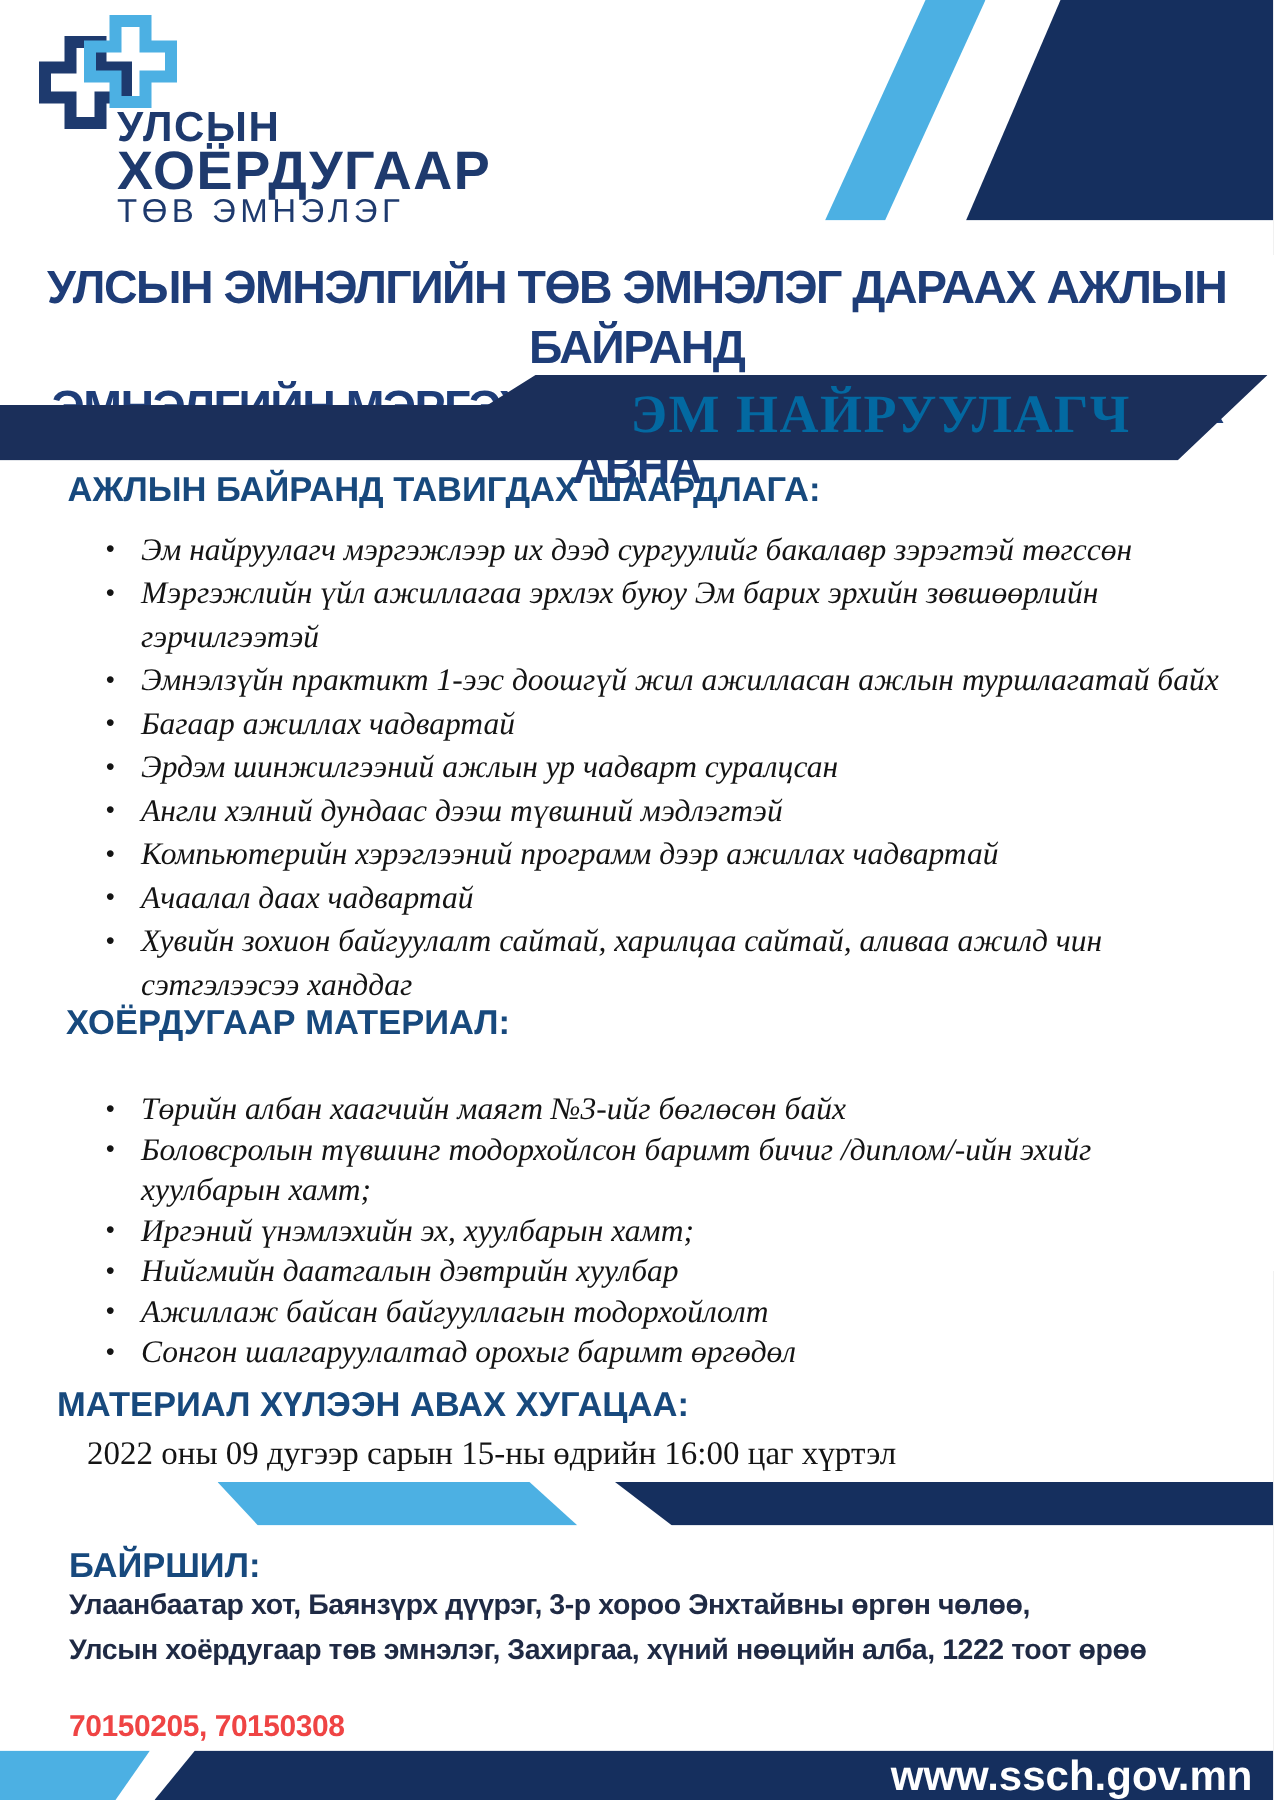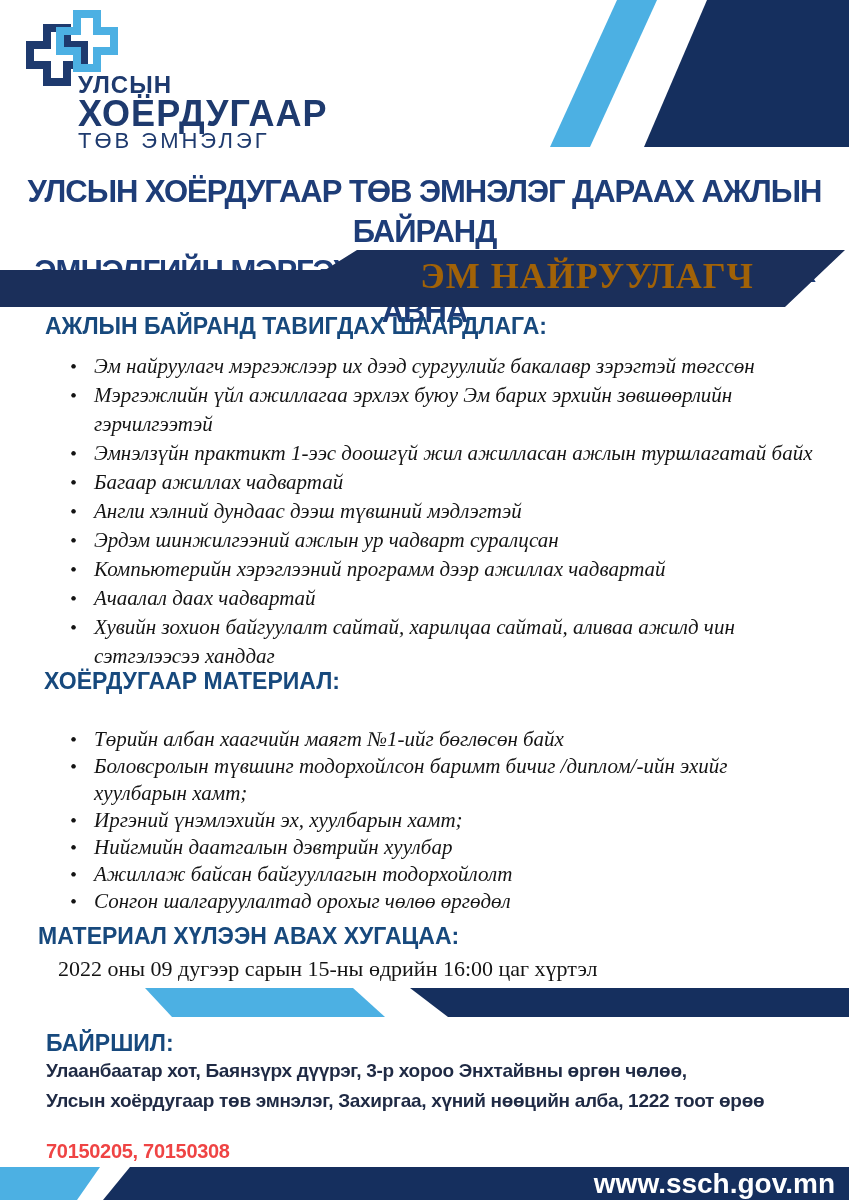--- a/index.html
+++ b/index.html
@@ -5,21 +5,21 @@
   html,body { margin:0; padding:0; background:#e8e8e8; }
   .page {
     position:relative; width:849px; height:1200px; margin:0 auto;
     background:#ffffff; overflow:hidden;
     font-family:"Liberation Sans", sans-serif;
   }
   
   .logo { position:absolute; left:14px; top:8px; width:330px; height:150px; }
   .logo-cross { position:absolute; left:2px; top:2px; }
   .logo-text { position:absolute; left:64px; top:62px; color:#1e3a6e; }
-  .logo-line1 { font-size:24px; font-weight:bold; line-height:29px; letter-spacing:1px; }
+  .logo-line1 { font-size:28px; font-weight:bold; line-height:29px; letter-spacing:1px; }
   .logo-line2 { font-size:36px; font-weight:bold; line-height:29px; letter-spacing:1px; }
   .logo-line3 { font-size:22px; font-weight:400; line-height:26px; letter-spacing:3px; }
 
   .hdr-stripe-light {
     position:absolute; left:550px; top:0; width:120px; height:147px; background:#4cb0e3;
     -webkit-clip-path:polygon(67px 0,107px 0,40px 147px,0 147px);
     clip-path:polygon(67px 0,107px 0,40px 147px,0 147px);
   }
   .hdr-stripe-dark {
     position:absolute; left:640px; top:0; width:209px; height:147px; background:#152f5e;
@@ -33,21 +33,21 @@
     color:#1e3d78; font-weight:bold; font-size:31px; line-height:40px; letter-spacing:-1px;
   }
 
   
   .banner {
     position:absolute; left:0; top:250px; width:849px; height:57px; background:#1b2f5a;
     -webkit-clip-path:polygon(0 20px,325px 20px,357px 0,845px 0,785px 57px,0 57px);
     clip-path:polygon(0 20px,325px 20px,357px 0,845px 0,785px 57px,0 57px);
   }
   .banner-title {
-    position:absolute; right:95px; top:255px; color:#a16207;
+    position:absolute; right:95px; top:255px; color:#0369a1;
     font-family:"Liberation Serif", serif; font-weight:bold; font-size:36px; letter-spacing:1px;
   }
 
   
   .sec-heading {
     position:absolute; color:#17497d; font-weight:bold; font-size:23px; letter-spacing:0;
   }
   #req-heading      { left:45px; top:313px; }
   #mat-heading      { left:44px; top:668px; }
   #deadline-heading { left:38px; top:923px; }
@@ -124,48 +124,48 @@
       <div class="logo-line1">УЛСЫН</div>
       <div class="logo-line2">ХОЁРДУГААР</div>
       <div class="logo-line3">ТӨВ ЭМНЭЛЭГ</div>
     </div>
   </div>
 
   <div class="hdr-stripe-light"></div>
   <div class="hdr-stripe-dark"></div>
 
   <div class="title">
-    <div>УЛСЫН ХОЁРДУГААР ТӨВ ЭМНЭЛЭГ ДАРААХ АЖЛЫН БАЙРАНД</div>
+    <div>УЛСЫН ЭМНЭЛГИЙН ТӨВ ЭМНЭЛЭГ ДАРААХ АЖЛЫН БАЙРАНД</div>
     <div>ЭМНЭЛГИЙН МЭРГЭЖИЛТЭН СОНГОН ШАЛГАРУУЛЖ АВНА</div>
   </div>
 
   <div class="banner"></div>
   <div class="banner-title">ЭМ НАЙРУУЛАГЧ</div>
 
   <div class="sec-heading" id="req-heading">АЖЛЫН БАЙРАНД ТАВИГДАХ ШААРДЛАГА:</div>
   <ul class="blist" id="req-list">
     <li>Эм найруулагч мэргэжлээр их дээд сургуулийг бакалавр зэрэгтэй төгссөн</li>
     <li>Мэргэжлийн үйл ажиллагаа эрхлэх буюу Эм барих эрхийн зөвшөөрлийн гэрчилгээтэй</li>
     <li>Эмнэлзүйн практикт 1-ээс доошгүй жил ажилласан ажлын туршлагатай байх</li>
     <li>Багаар ажиллах чадвартай</li>
+    <li>Эрдэм шинжилгээний ажлын ур чадварт суралцсан</li>
     <li>Англи хэлний дундаас дээш түвшний мэдлэгтэй</li>
-    <li>Эрдэм шинжилгээний ажлын ур чадварт суралцсан</li>
     <li>Компьютерийн хэрэглээний программ дээр ажиллах чадвартай</li>
     <li>Ачаалал даах чадвартай</li>
     <li>Хувийн зохион байгуулалт сайтай, харилцаа сайтай, аливаа ажилд чин сэтгэлээсээ ханддаг</li>
   </ul>
 
   <div class="sec-heading" id="mat-heading">ХОЁРДУГААР МАТЕРИАЛ:</div>
   <ul class="blist" id="mat-list">
-    <li>Төрийн албан хаагчийн маягт №1-ийг бөглөсөн байх</li>
+    <li>Төрийн албан хаагчийн маягт №3-ийг бөглөсөн байх</li>
     <li>Боловсролын түвшинг тодорхойлсон баримт бичиг /диплом/-ийн эхийг хуулбарын хамт;</li>
     <li>Иргэний үнэмлэхийн эх, хуулбарын хамт;</li>
     <li>Нийгмийн даатгалын дэвтрийн хуулбар</li>
     <li>Ажиллаж байсан байгууллагын тодорхойлолт</li>
-    <li>Сонгон шалгаруулалтад орохыг чөлөө өргөдөл</li>
+    <li>Сонгон шалгаруулалтад орохыг баримт өргөдөл</li>
   </ul>
 
   <div class="sec-heading" id="deadline-heading">МАТЕРИАЛ ХҮЛЭЭН АВАХ ХУГАЦАА:</div>
   <div class="deadline-text">2022 оны 09 дугээр сарын 15-ны өдрийн 16:00 цаг хүртэл</div>
 
   <div class="band-light"></div>
   <div class="band-dark"></div>
 
   <div class="sec-heading" id="loc-heading">БАЙРШИЛ:</div>
   <div class="addr-line" id="addr-line1">Улаанбаатар хот, Баянзүрх дүүрэг, 3-р хороо Энхтайвны өргөн чөлөө,</div>

